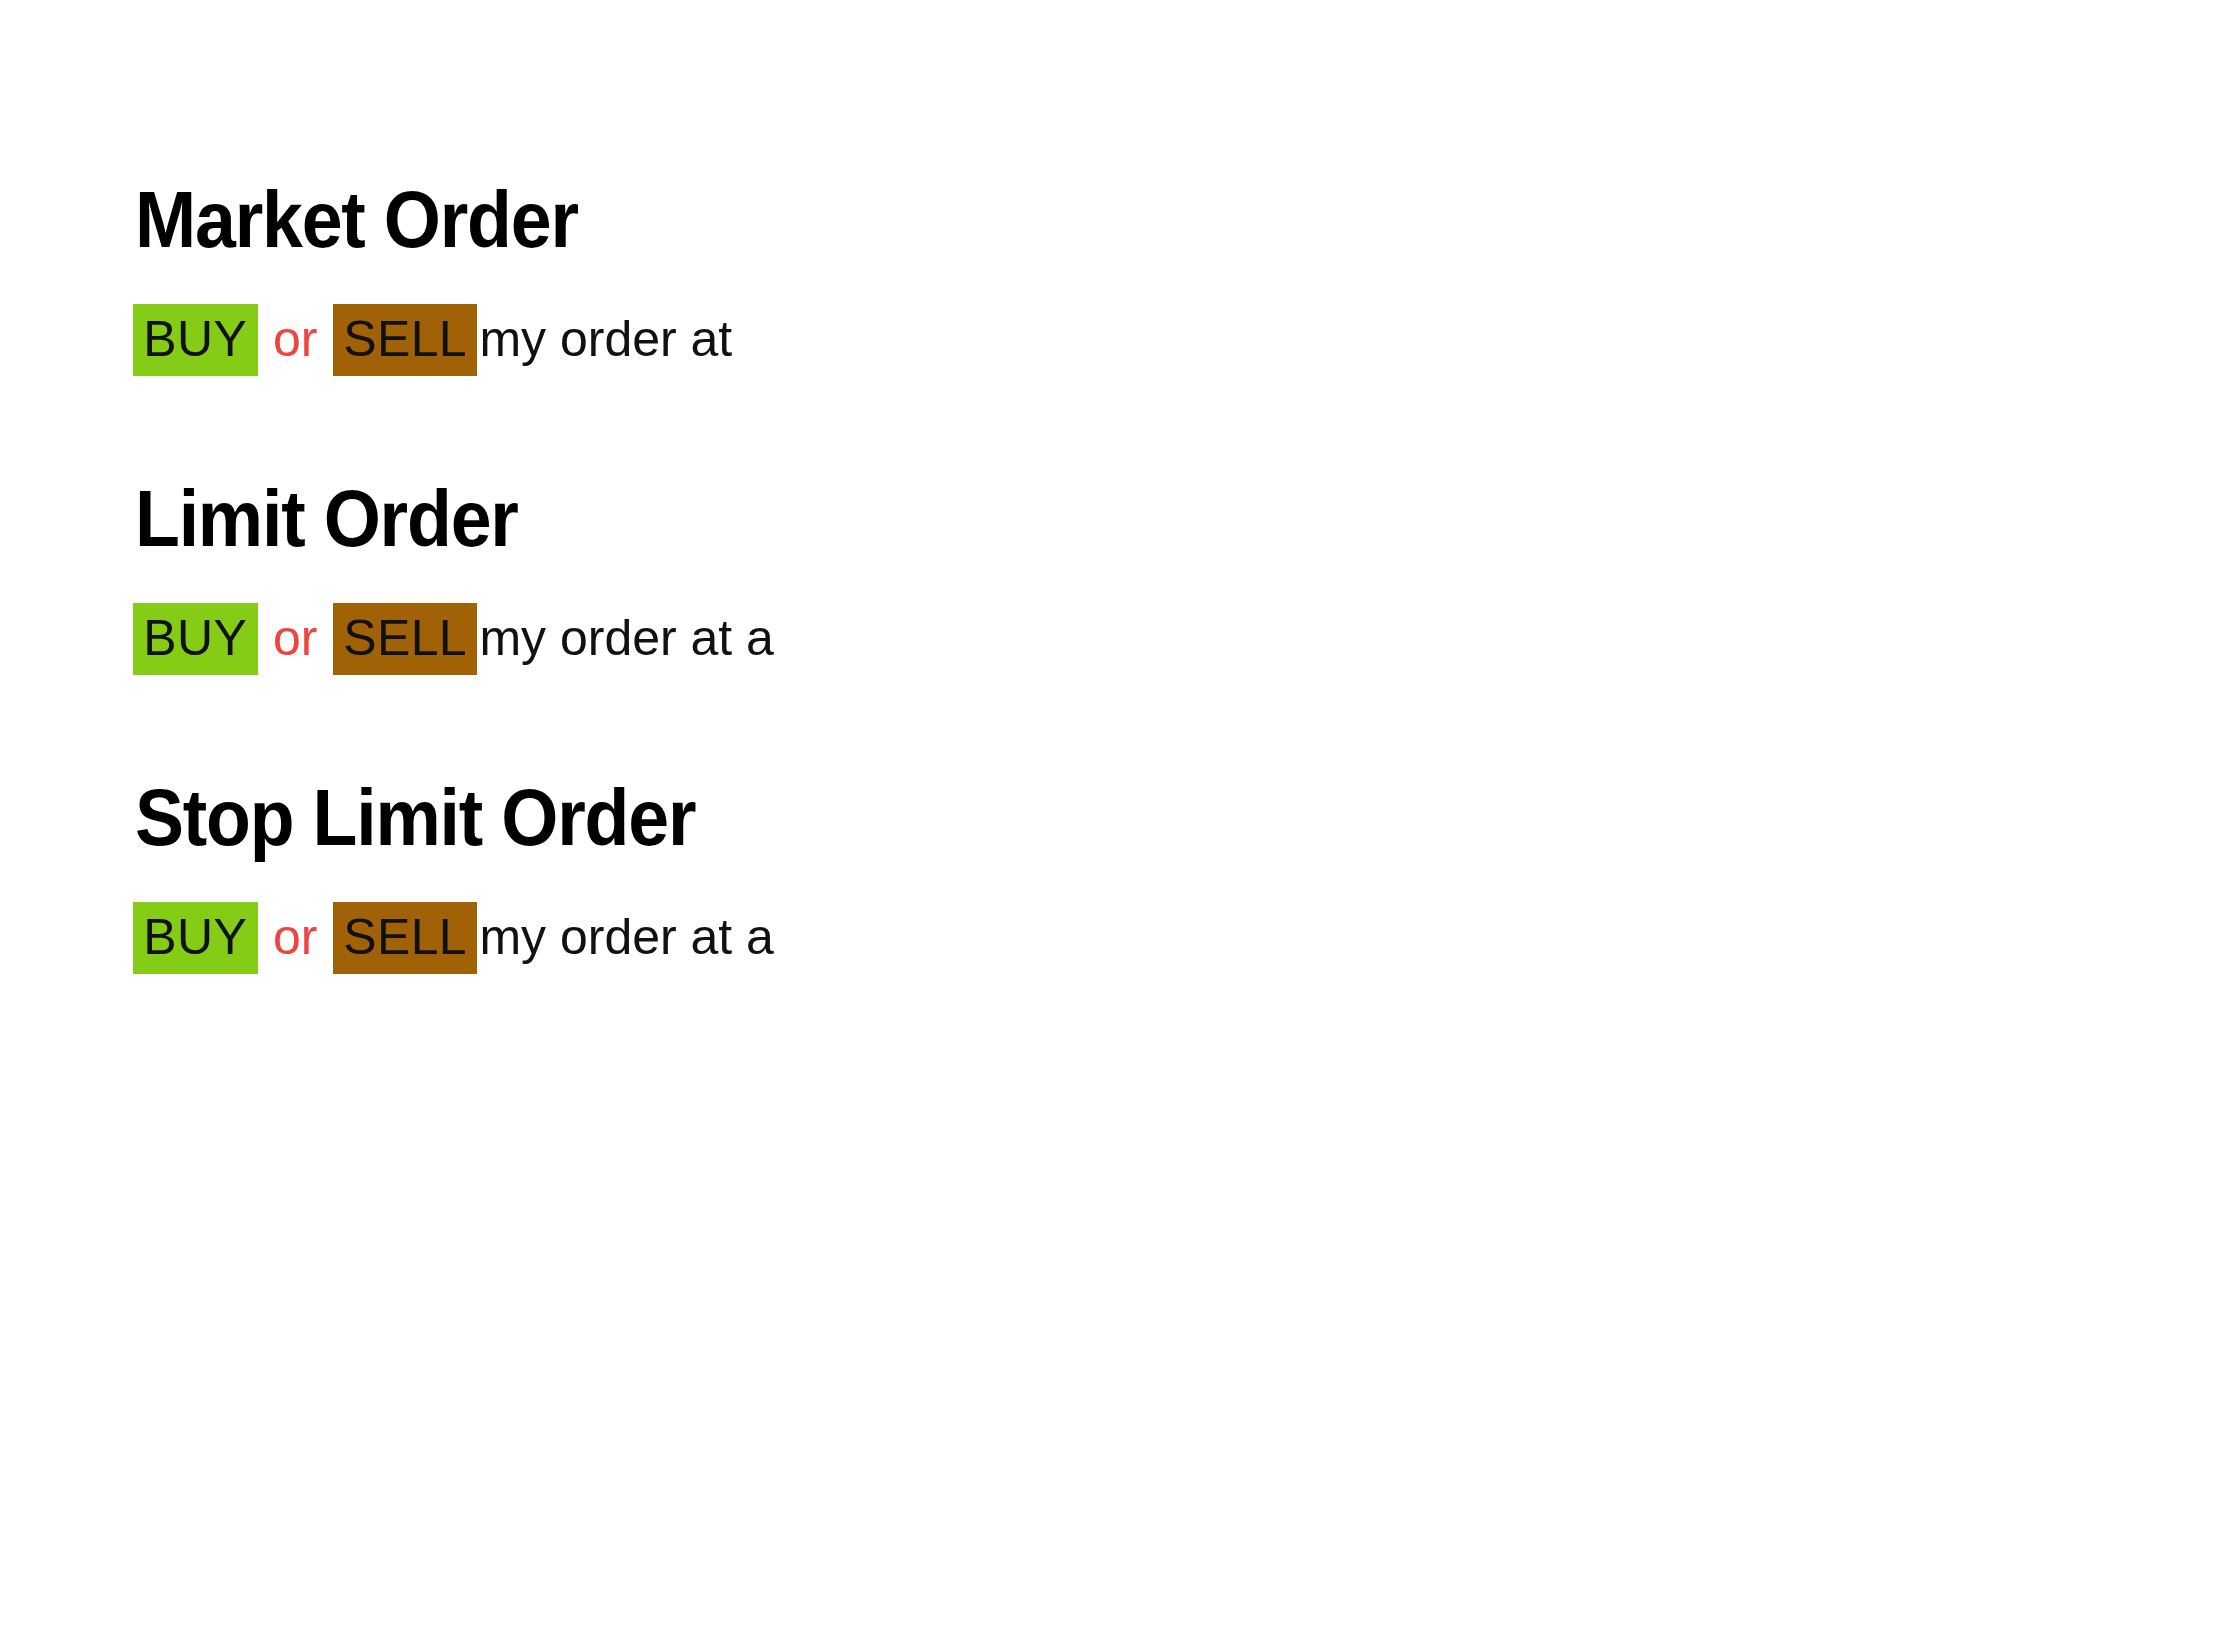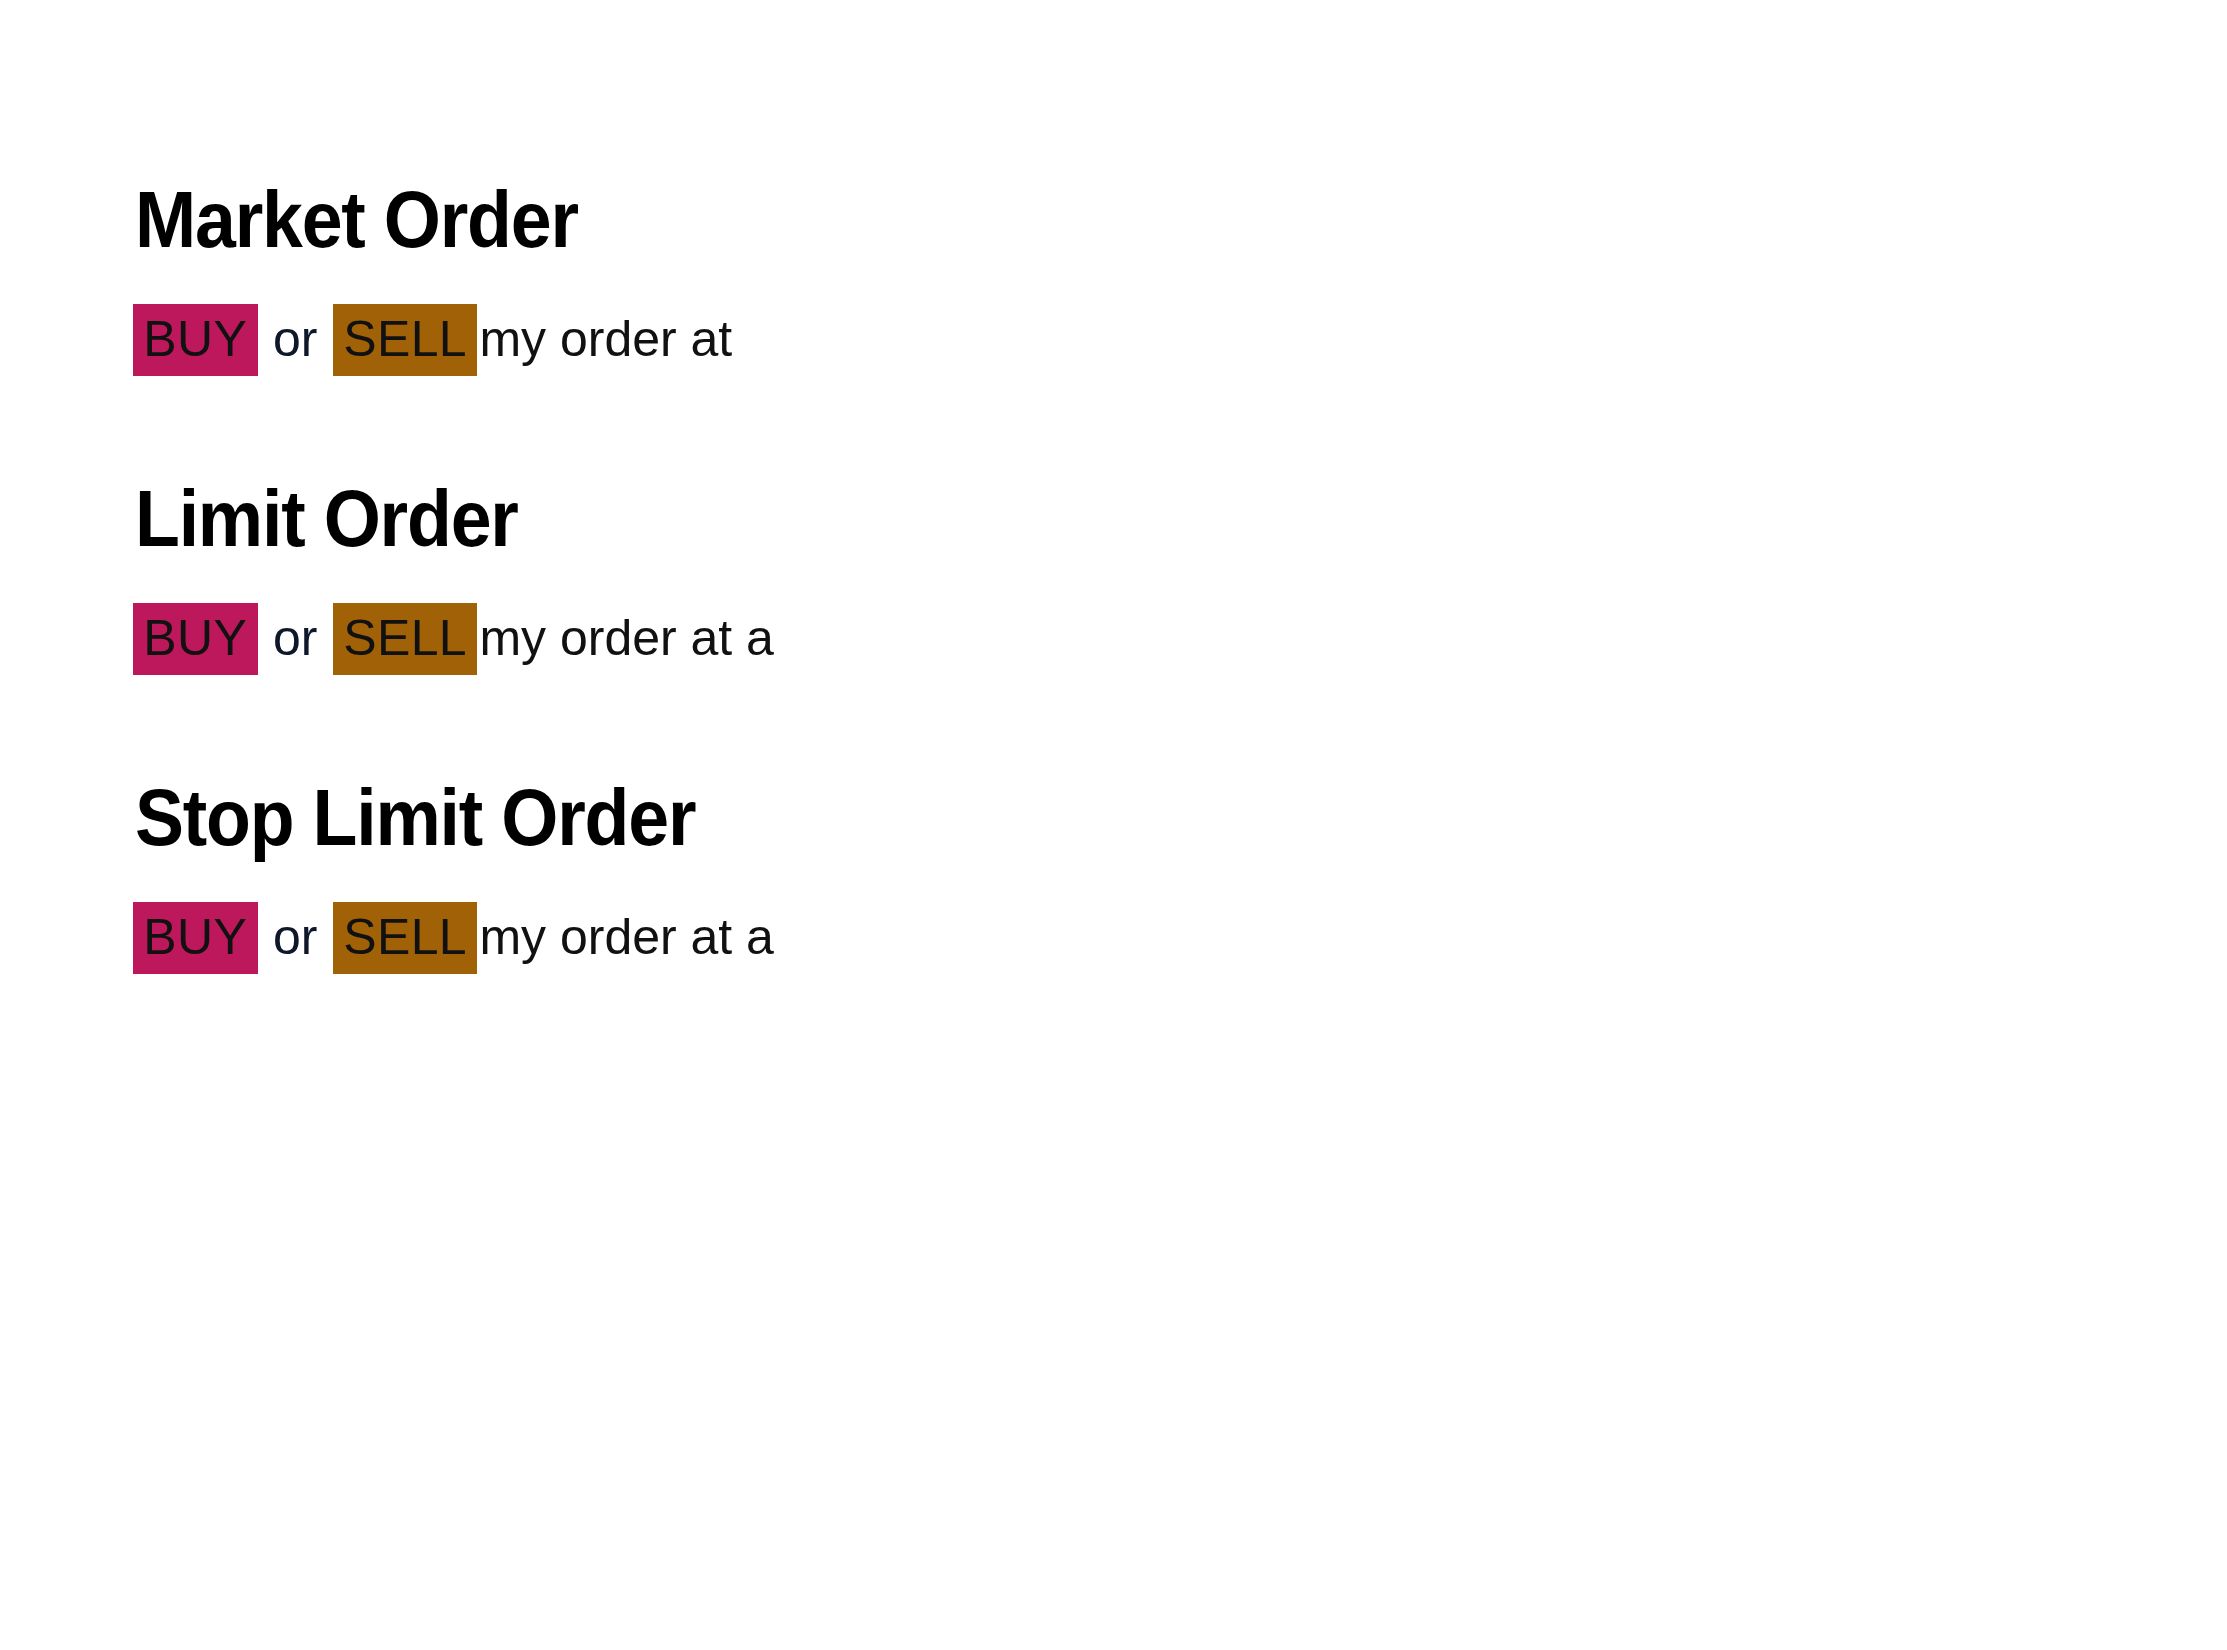--- a/index.html
+++ b/index.html
@@ -65,33 +65,33 @@
   .chip {
     display: inline-block;
     padding: 11px 10.3px 13px 10.3px;
     line-height: 48px;
     vertical-align: baseline;
     font-weight: 400;
     letter-spacing: 0.4px;
   }
 
   .chip-buy {
-    background: #be185d;
+    background: #84cc16;
     color: #111111;
   }
 
   .chip-sell {
     background: #a16207;
     color: #111111;
   }
 
   .conj {
     display: inline-block;
     padding: 0 15.4px;
-    color: #0f172a;
+    color: #ef4444;
   }
 
   .tail {
     display: inline-block;
     padding-left: 2px;
     color: #111111;
   }
 
   .detail-row {
     display: block;

